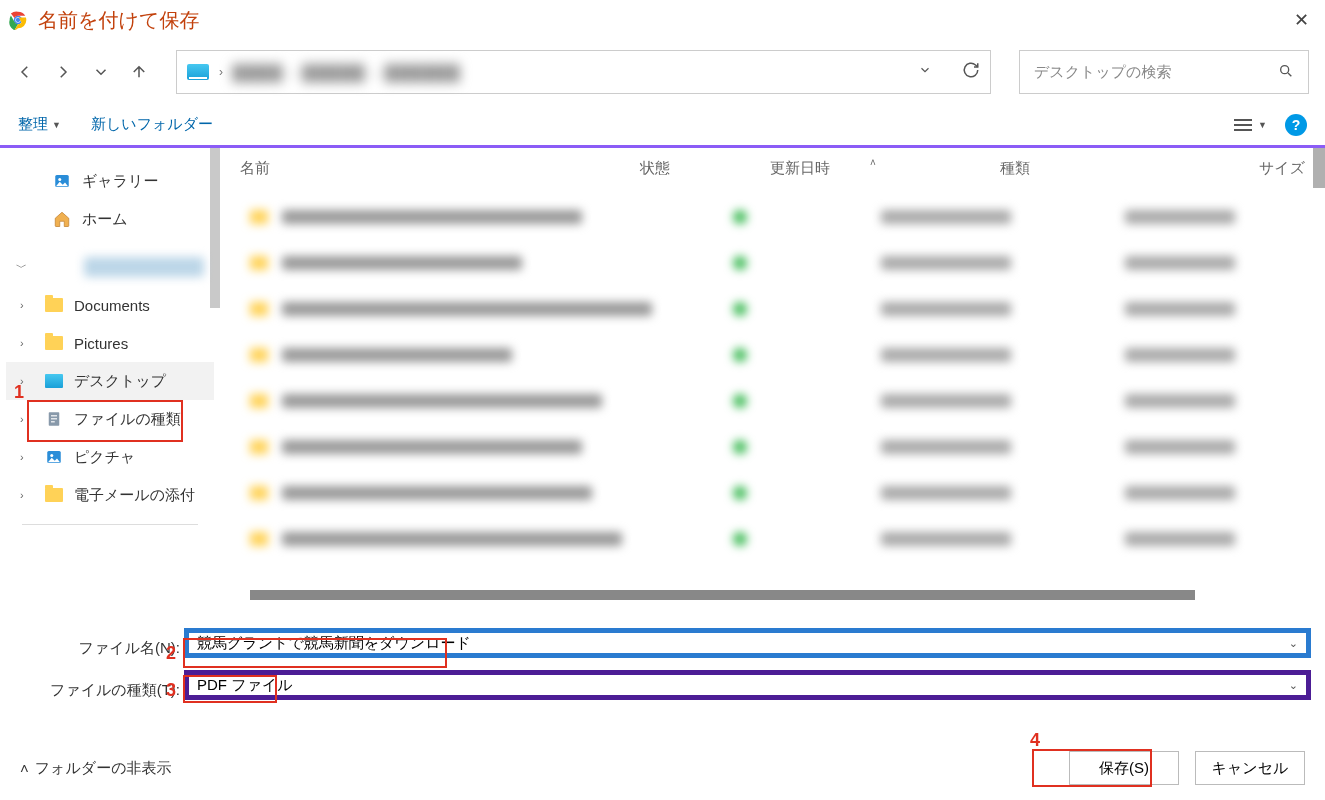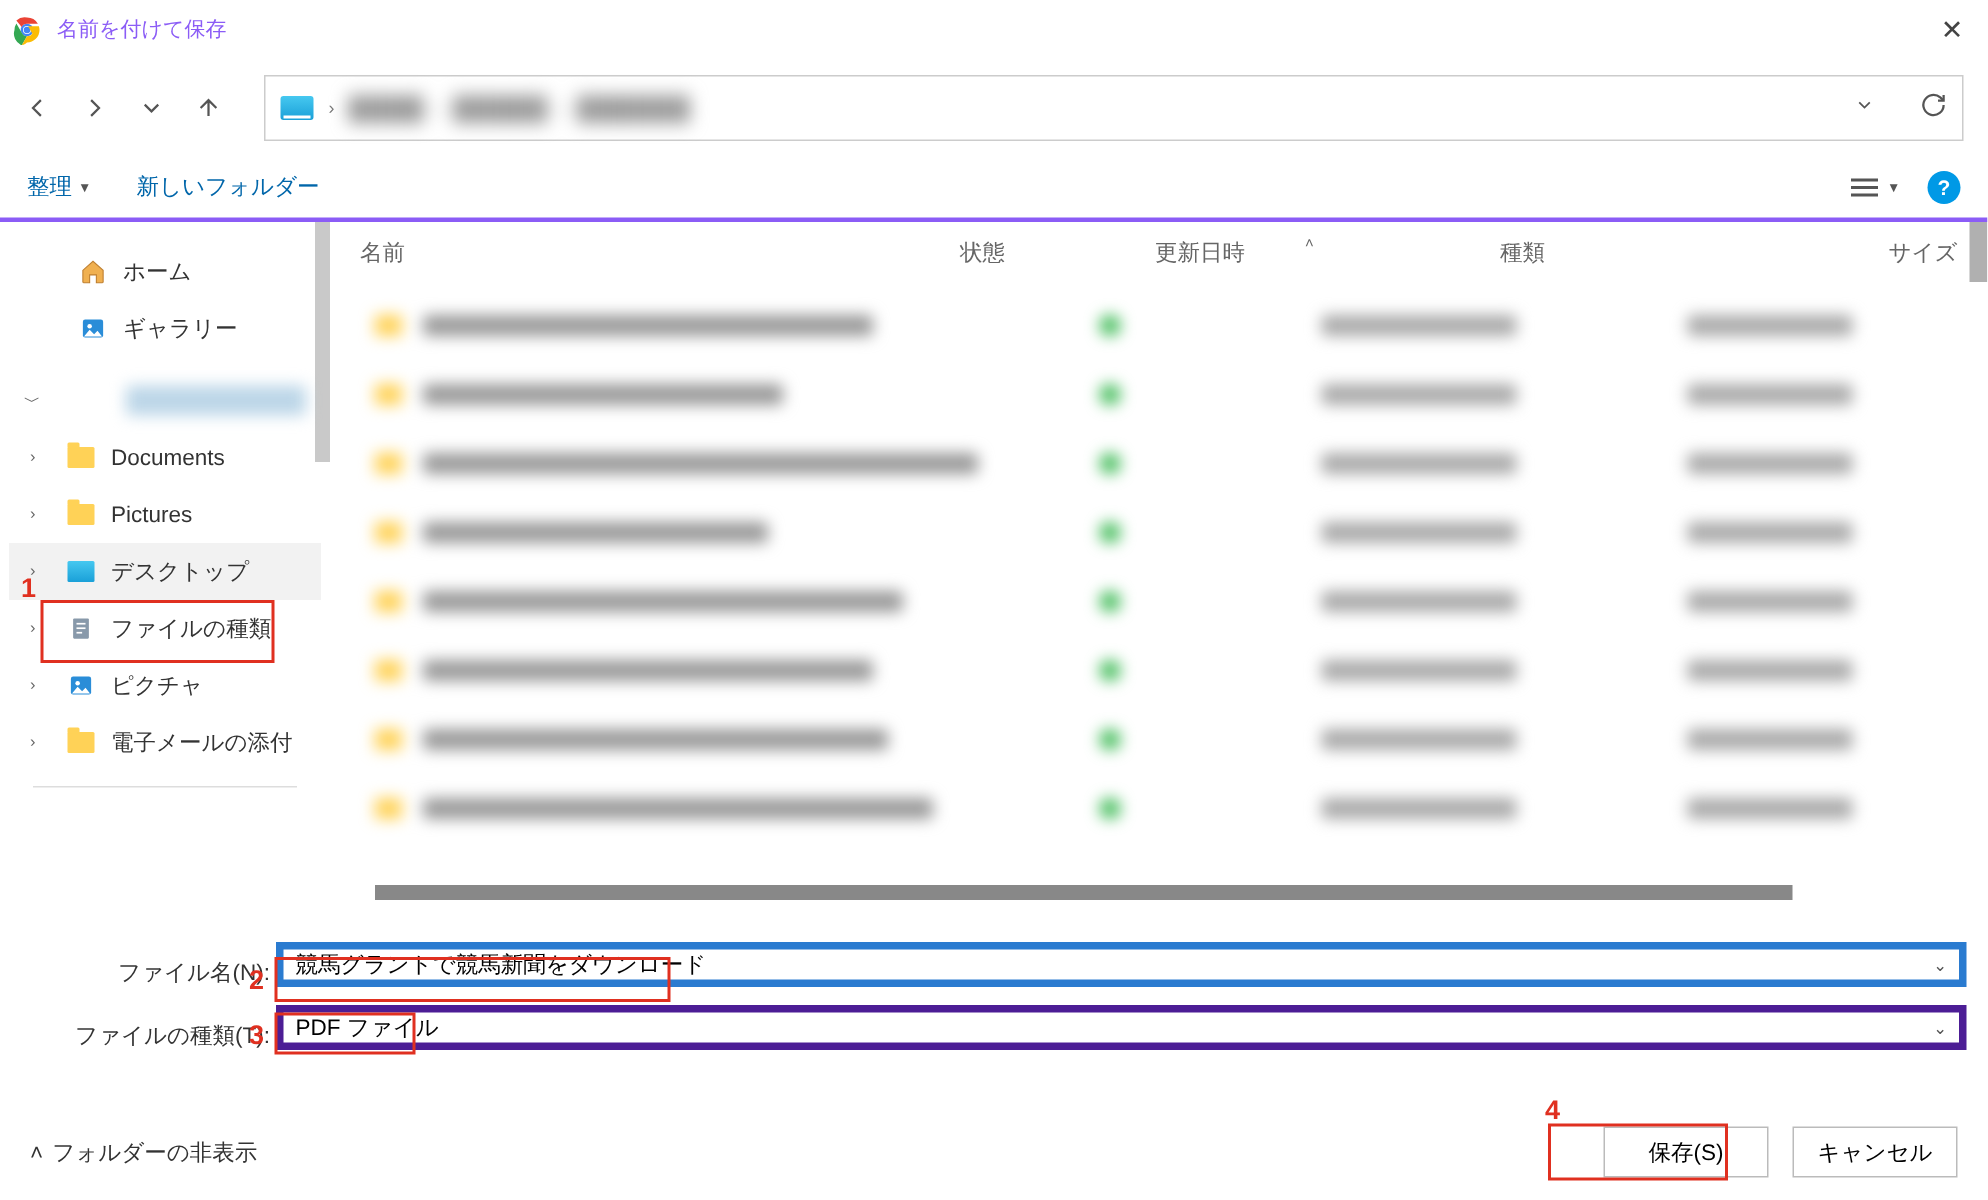--- a/index.html
+++ b/index.html
@@ -1,21 +1,21 @@
 <!DOCTYPE html>
 <html><head>
 <meta charset="utf-8">
 <style>
 * { margin: 0; padding: 0; box-sizing: border-box; font-family: "Meiryo", "Segoe UI", sans-serif; }
 body { background: #fff; width: 1325px; height: 800px; overflow: hidden; position: relative; }
 
 
 .titlebar { height: 40px; display: flex; align-items: center; padding: 0 8px; }
 .titlebar .chrome-icon { width: 20px; height: 20px; margin-right: 10px; }
-.titlebar .title { font-size: 14px; color: #8b5cf6; }
+.titlebar .title { font-size: 20px; color: #c2410c; }
 .titlebar .close { margin-left: auto; margin-right: 8px; font-size: 18px; color: #444; cursor: pointer; }
 
 
 .navrow { height: 64px; display: flex; align-items: center; padding: 0 16px; gap: 18px; }
 .nav-arrows { display: flex; gap: 20px; align-items: center; }
 .nav-arrow { width: 18px; height: 18px; display: flex; align-items: center; justify-content: center; color: #555; cursor: pointer; }
 .nav-arrow svg { width: 18px; height: 18px; stroke: currentColor; fill: none; stroke-width: 2; }
 .addrbar { flex: 1; height: 44px; border: 1px solid #ccc; display: flex; align-items: center; padding: 0 10px; gap: 10px; margin-left: 10px; }
 .addrbar .drive-ic { width: 22px; height: 16px; background: linear-gradient(#46c8f0,#1aa0d8); border-radius: 2px; position: relative; }
 .addrbar .drive-ic::after { content:""; position:absolute; bottom:1px; left:2px; width:18px; height:2px; background:#fff; }
@@ -136,20 +136,27 @@
     <span class="crumbs">████ › █████ › ██████</span>
     <span class="spacer"></span>
     <span class="drop"><svg width="14" height="14" viewBox="0 0 24 24" fill="none" stroke="currentColor" stroke-width="2">
           <path d="M6 9l6 6 6-6"></path>
         </svg></span>
     <span class="refresh"><svg width="18" height="18" viewBox="0 0 24 24" fill="none" stroke="currentColor" stroke-width="2">
           <path d="M21 12a9 9 0 1 1-3-6.7L21 8"></path>
           <path d="M21 3v5h-5"></path>
         </svg></span>
   </div>
+  <div class="searchbox">
+    <span class="plc">デスクトップの検索</span>
+    <span class="mag"><svg width="16" height="16" viewBox="0 0 24 24" fill="none" stroke="currentColor" stroke-width="2">
+          <circle cx="10" cy="10" r="6"></circle>
+          <path d="M20 20l-5-5"></path>
+        </svg></span>
+  </div>
 </div>
 
 <div class="toolbar">
   <span class="btn">
       <span>整理</span>
       <span style="font-size:9px;color:#555;">▼</span>
     </span>
   <span class="btn">新しいフォルダー</span>
   <div class="right">
     <span style="display:flex;align-items:center;gap:6px;">
@@ -161,36 +168,36 @@
       <span style="font-size:9px;color:#555;">▼</span>
     </span>
     <span class="help-ic">?</span>
   </div>
 </div>
 
 <div class="main">
   <div class="sidebar">
     <div class="side-scroll"></div>
     <div class="side-item top">
-      <span class="ic home-ic">
-          <svg viewBox="0 0 24 24">
-            <path d="M3 11l9-8 9 8v10a1 1 0 0 1-1 1h-5v-7h-6v7H4a1 1 0 0 1-1-1z" fill="#f0b050" stroke="#c08030"></path>
-          </svg>
-        </span>
-      <span>ホーム</span>
-    </div>
-    <div class="side-item top">
       <span class="ic gallery-ic">
           <svg viewBox="0 0 24 24">
             <rect x="3" y="4" width="18" height="16" rx="2" fill="#2a8dd8"></rect>
             <circle cx="9" cy="10" r="2" fill="#fff"></circle>
             <path d="M4 19l5-6 4 4 3-3 4 5z" fill="#fff"></path>
           </svg>
         </span>
       <span>ギャラリー</span>
+    </div>
+    <div class="side-item top">
+      <span class="ic home-ic">
+          <svg viewBox="0 0 24 24">
+            <path d="M3 11l9-8 9 8v10a1 1 0 0 1-1 1h-5v-7h-6v7H4a1 1 0 0 1-1-1z" fill="#f0b050" stroke="#c08030"></path>
+          </svg>
+        </span>
+      <span>ホーム</span>
     </div>
     <div style="height:10px"></div>
     <div class="side-item lv0">
       <span class="exp">﹀</span>
       <span class="side-blur"></span>
     </div>
     <div class="side-item">
       <span class="exp">›</span>
       <span class="ic">
           <span class="folder-ic"></span>

